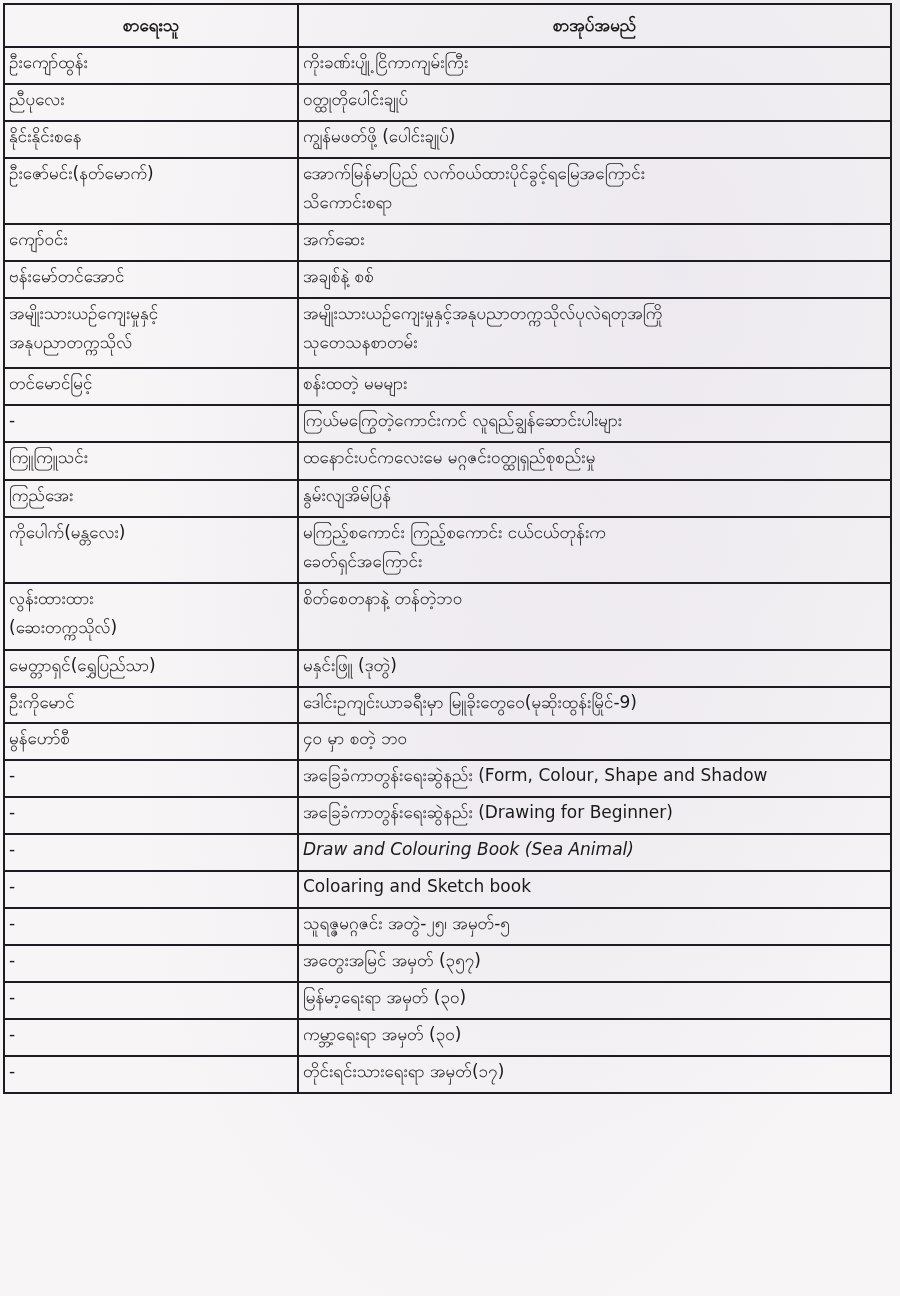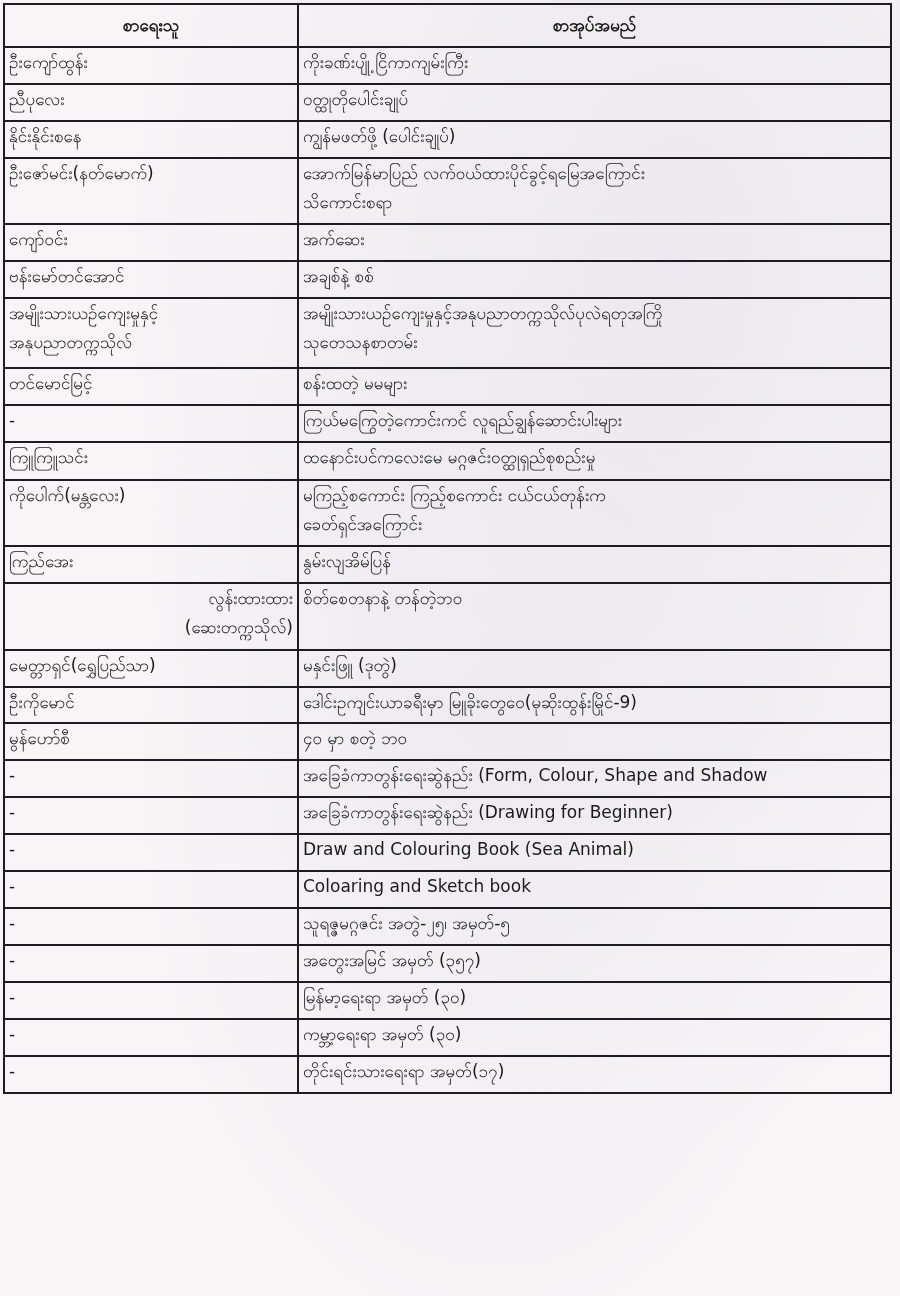--- a/index.html
+++ b/index.html
@@ -112,30 +112,30 @@
       </tr>
     <tr>
         <td class="author-cell dash" style="height: 35px;">-</td>
         <td class="title-cell" style="height: 35px;">ကြယ်မကြွေတဲ့ကောင်းကင် လူရည်ချွန်ဆောင်းပါးများ</td>
       </tr>
     <tr>
         <td class="author-cell" style="height: 36px;">ကြူကြူသင်း</td>
         <td class="title-cell" style="height: 36px;">ထနောင်းပင်ကလေးမေ မဂ္ဂဇင်းဝတ္ထုရှည်စုစည်းမှု</td>
       </tr>
     <tr>
+        <td class="author-cell" style="height: 35px;">ကြည်အေး</td>
+        <td class="title-cell" style="height: 35px;">နွမ်းလျအိမ်ပြန်</td>
+      </tr>
+    <tr>
         <td class="author-cell" style="height: 64px;">ကိုပေါက်(မန္တလေး)</td>
         <td class="title-cell" style="height: 64px;">မကြည့်စကောင်း ကြည့်စကောင်း ငယ်ငယ်တုန်းက
 ခေတ်ရှင်အကြောင်း</td>
       </tr>
     <tr>
-        <td class="author-cell" style="height: 35px;">ကြည်အေး</td>
-        <td class="title-cell" style="height: 35px;">နွမ်းလျအိမ်ပြန်</td>
-      </tr>
-    <tr>
-        <td class="author-cell" style="height: 65px; text-align: right;">လွန်းထားထား
+        <td class="author-cell" style="height: 65px;">လွန်းထားထား
 (ဆေးတက္ကသိုလ်)</td>
         <td class="title-cell" style="height: 65px;">စိတ်စေတနာနဲ့ တန်တဲ့ဘဝ</td>
       </tr>
     <tr>
         <td class="author-cell" style="height: 35px;">မေတ္တာရှင်(ရွှေပြည်သာ)</td>
         <td class="title-cell" style="height: 35px;">မနှင်းဖြူ (ဒုတွဲ)</td>
       </tr>
     <tr>
         <td class="author-cell" style="height: 34px;">ဦးကိုမောင်</td>
         <td class="title-cell" style="height: 34px;">ဒေါင်းဥကျင်းယာခရီးမှာ မြူခိုးတွေဝေ(မုဆိုးထွန်းမြိုင်-9)</td>
@@ -147,21 +147,21 @@
     <tr>
         <td class="author-cell dash" style="height: 35px;">-</td>
         <td class="title-cell" style="height: 35px;">အခြေခံကာတွန်းရေးဆွဲနည်း (Form, Colour, Shape and Shadow</td>
       </tr>
     <tr>
         <td class="author-cell dash" style="height: 35px;">-</td>
         <td class="title-cell" style="height: 35px;">အခြေခံကာတွန်းရေးဆွဲနည်း (Drawing for Beginner)</td>
       </tr>
     <tr>
         <td class="author-cell dash" style="height: 35px;">-</td>
-        <td class="title-cell" style="height: 35px;">Draw and Colouring Book (Sea Animal)</td>
+        <td class="title-cell" style="height: 35px; font-style: italic;">Draw and Colouring Book (Sea Animal)</td>
       </tr>
     <tr>
         <td class="author-cell dash" style="height: 35px;">-</td>
         <td class="title-cell" style="height: 35px;">Coloaring and Sketch book</td>
       </tr>
     <tr>
         <td class="author-cell dash" style="height: 35px;">-</td>
         <td class="title-cell" style="height: 35px;">သူရဇ္ဇမဂ္ဂဇင်း အတွဲ-၂၅၊ အမှတ်-၅</td>
       </tr>
     <tr>

